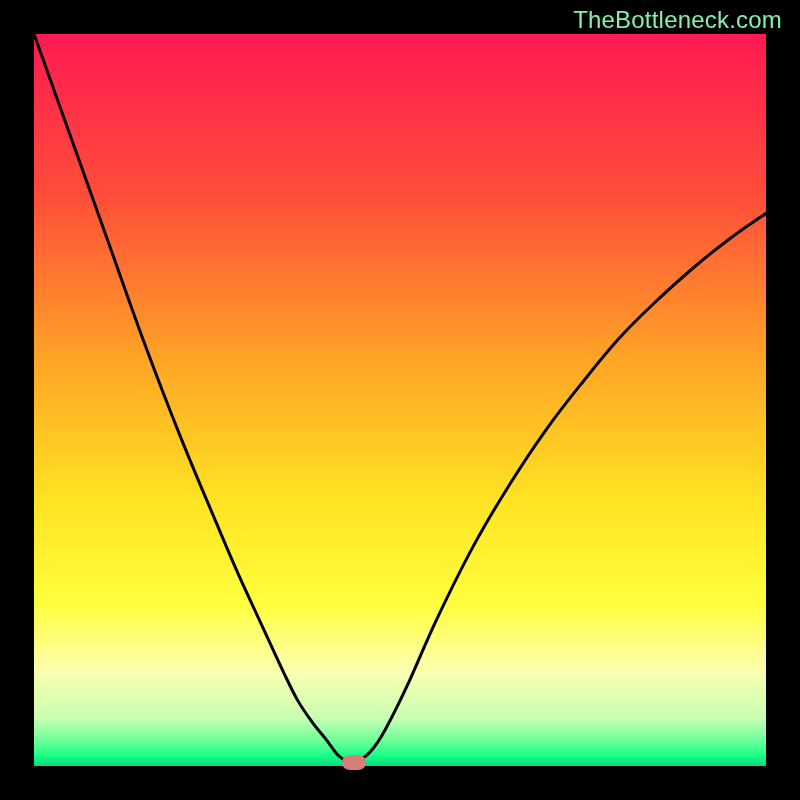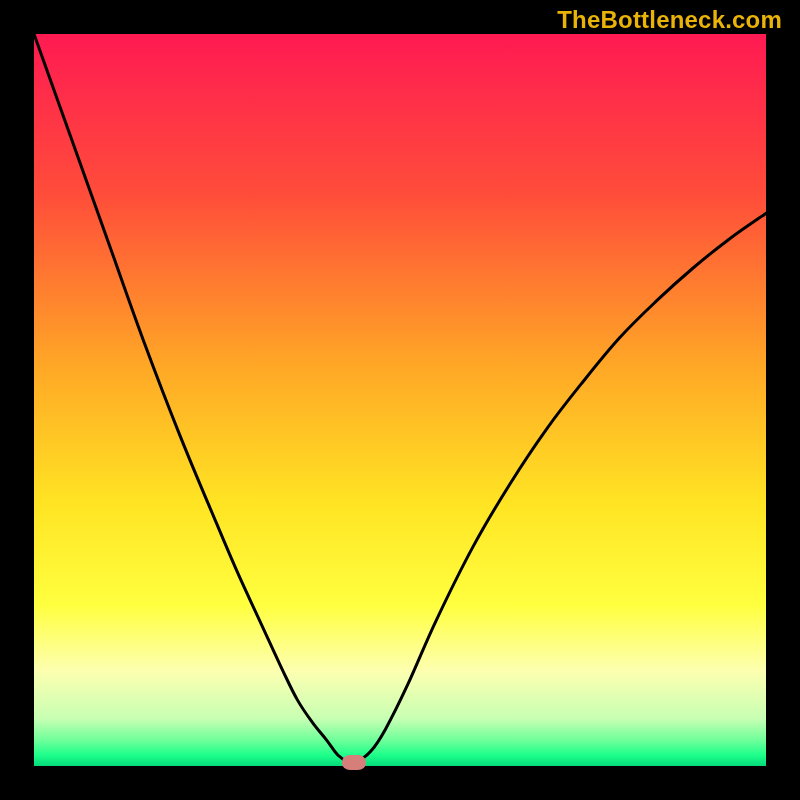--- a/index.html
+++ b/index.html
@@ -14,23 +14,23 @@
   .frame {
     position: absolute;
     left: 0; top: 0;
     width: 800px; height: 800px;
     background: #000;
   }
   .watermark {
     position: absolute;
     top: 6px;
     right: 18px;
-    color: #eab308;
+    color: #86efac;
     font-size: 24px;
-    font-weight: 700;
+    font-weight: 400;
     letter-spacing: 0.2px;
   }
   svg {
     position: absolute;
     left: 34px;
     top: 34px;
     width: 732px;
     height: 732px;
     display: block;
   }

